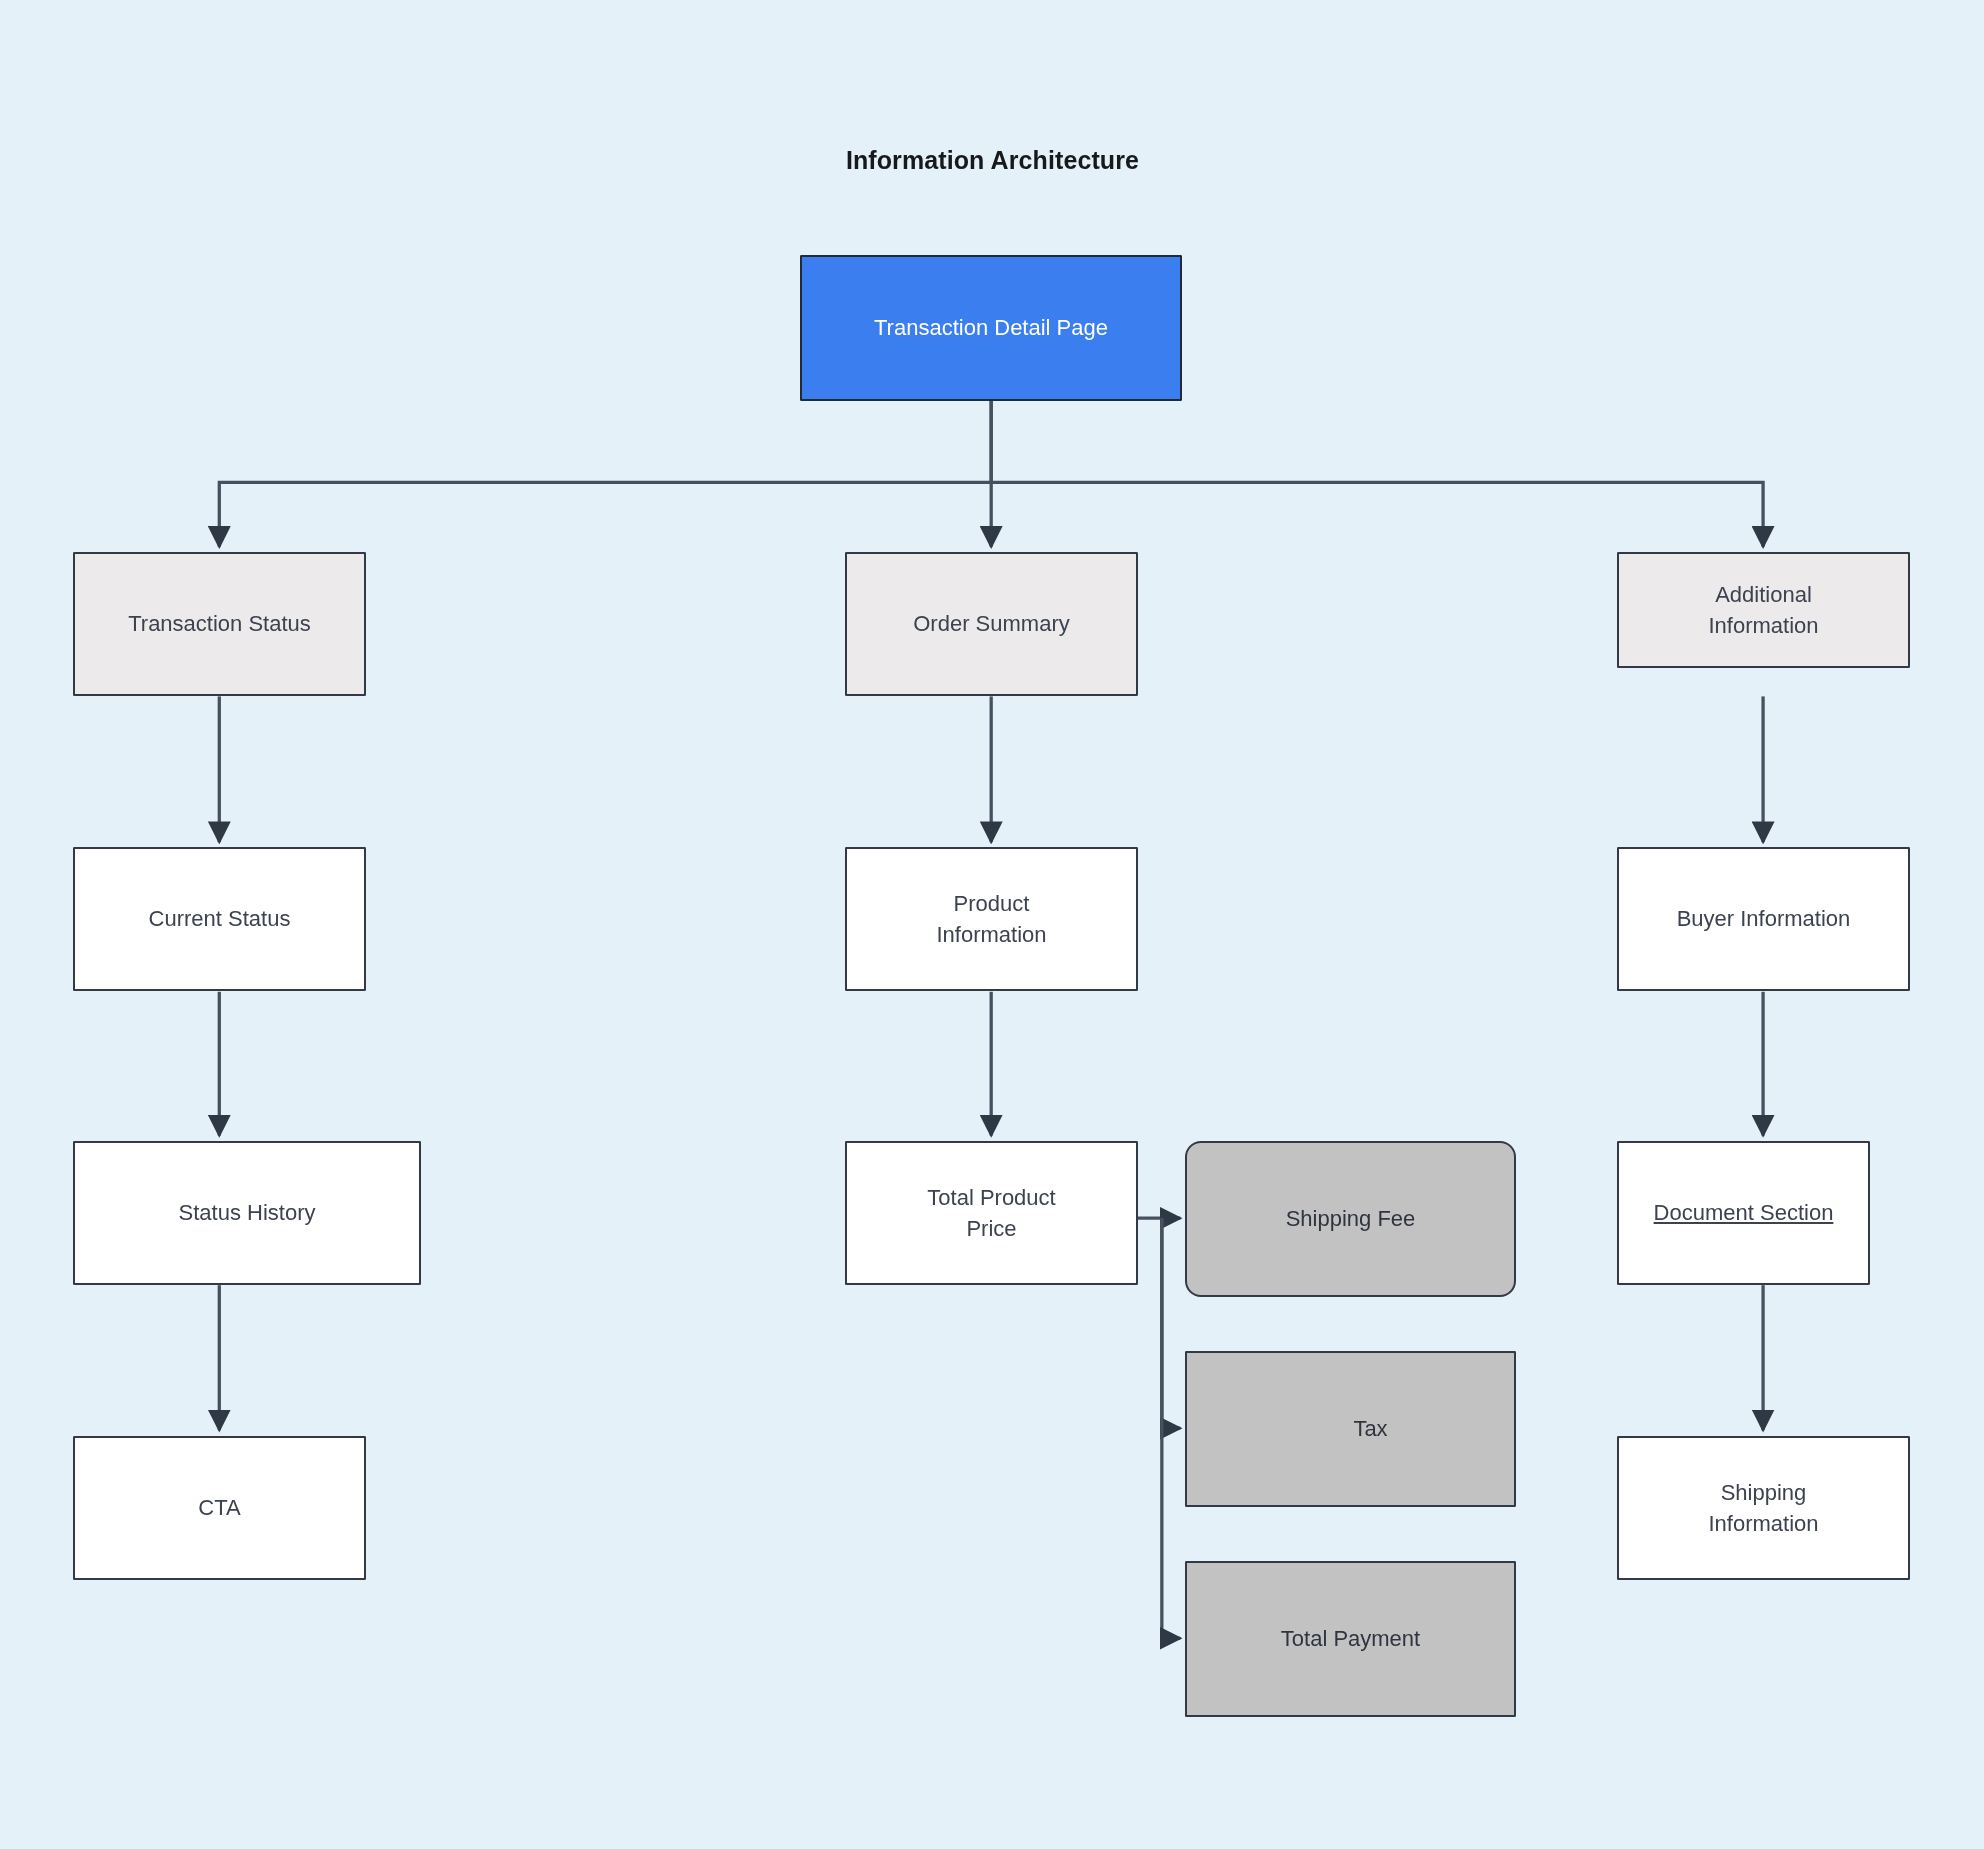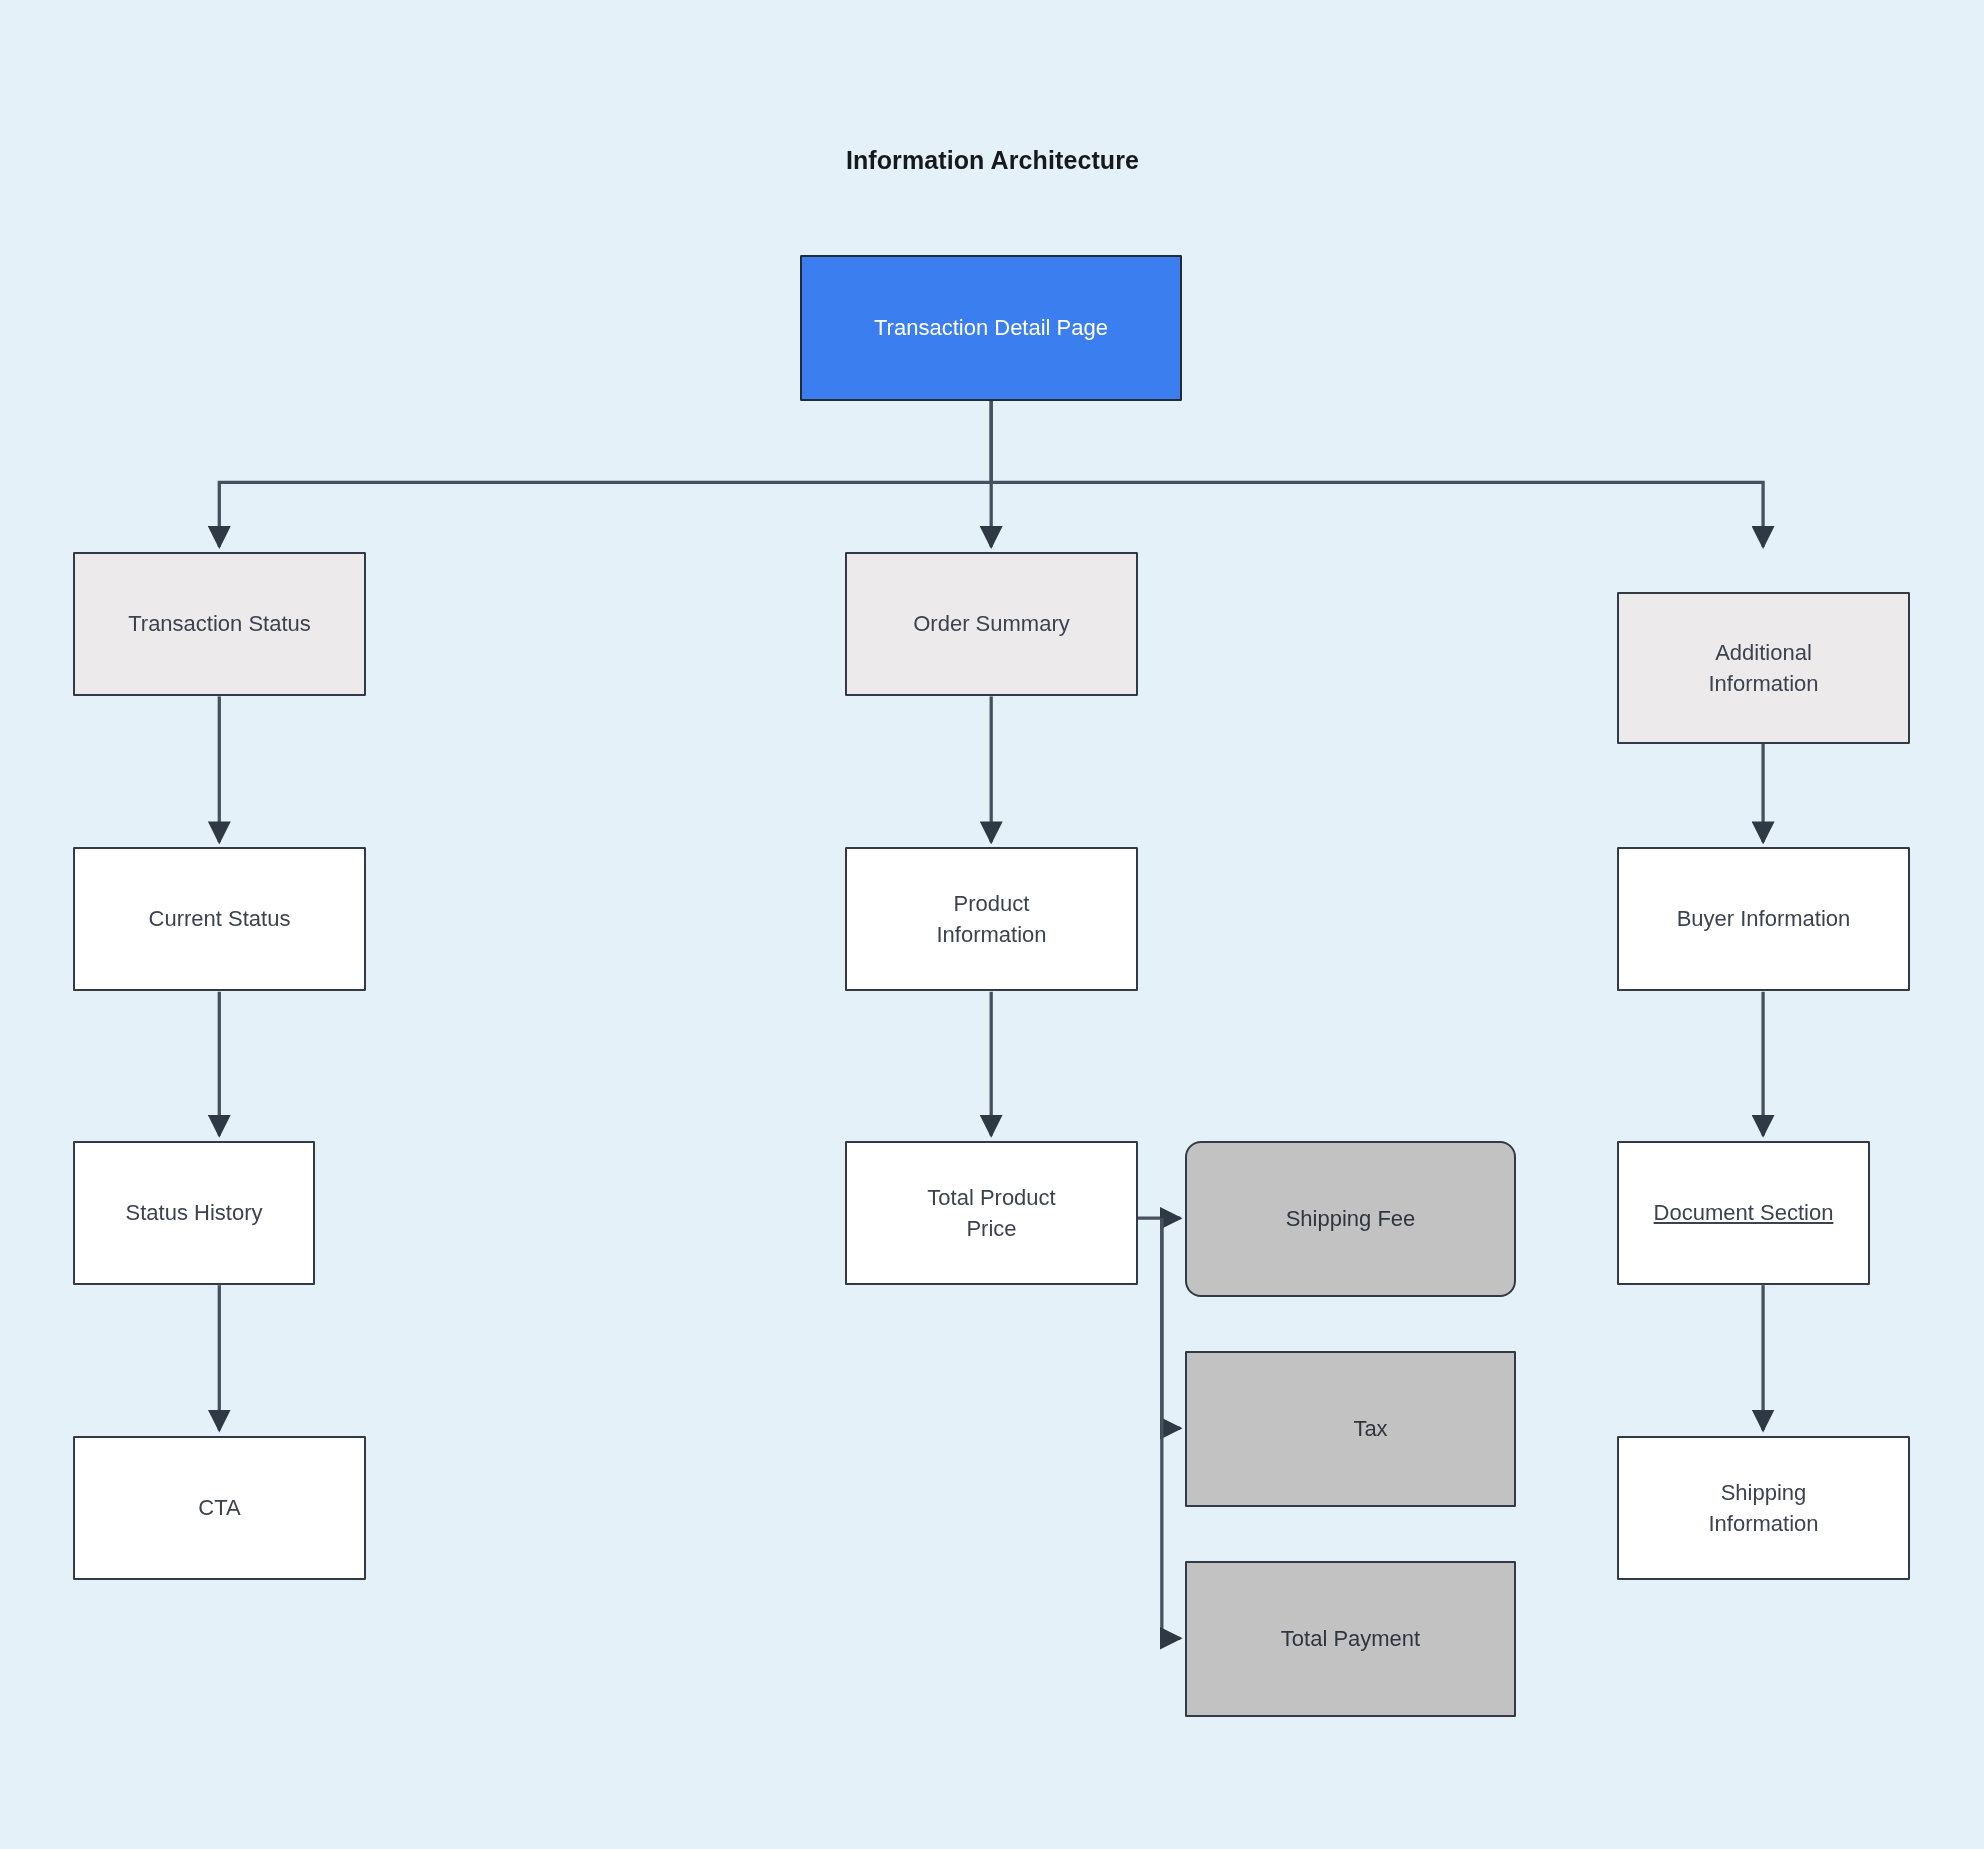--- a/index.html
+++ b/index.html
@@ -102,31 +102,31 @@
       <path d="M 2686 1958 L 2686 2179"></path>
     </g>
   </svg>
 
   <div class="node root" style="left:800px; top:255px; width:382px; height:146px;">Transaction Detail Page</div>
 
   <div class="node section" style="left:73px; top:552px; width:293px; height:144px;">Transaction Status</div>
 
   <div class="node section" style="left:845px; top:552px; width:293px; height:144px;">Order Summary</div>
 
-  <div class="node section" style="left:1617px; top:552px; width:293px; height:152px;margin-top:40px;">Additional
+  <div class="node section" style="left:1617px; top:552px; width:293px; height:116px;">Additional
 Information</div>
 
   <div class="node leaf" style="left:73px; top:847px; width:293px; height:144px;">Current Status</div>
 
   <div class="node leaf" style="left:845px; top:847px; width:293px; height:144px;">Product
 Information</div>
 
   <div class="node leaf" style="left:1617px; top:847px; width:293px; height:144px;">Buyer Information</div>
 
-  <div class="node leaf" style="left:73px; top:1141px; width:242px; height:144px;">Status History</div>
+  <div class="node leaf" style="left:73px; top:1141px; width:348px; height:144px;">Status History</div>
 
   <div class="node leaf" style="left:845px; top:1141px; width:293px; height:144px;">Total Product
 Price</div>
 
   <div class="node leaf" style="left:1617px; top:1141px; width:253px; height:144px;text-decoration:underline;">Document Section</div>
 
   <div class="node leaf" style="left:73px; top:1436px; width:293px; height:144px;">CTA</div>
 
   <div class="node leaf" style="left:1617px; top:1436px; width:293px; height:144px;">Shipping
 Information</div>

